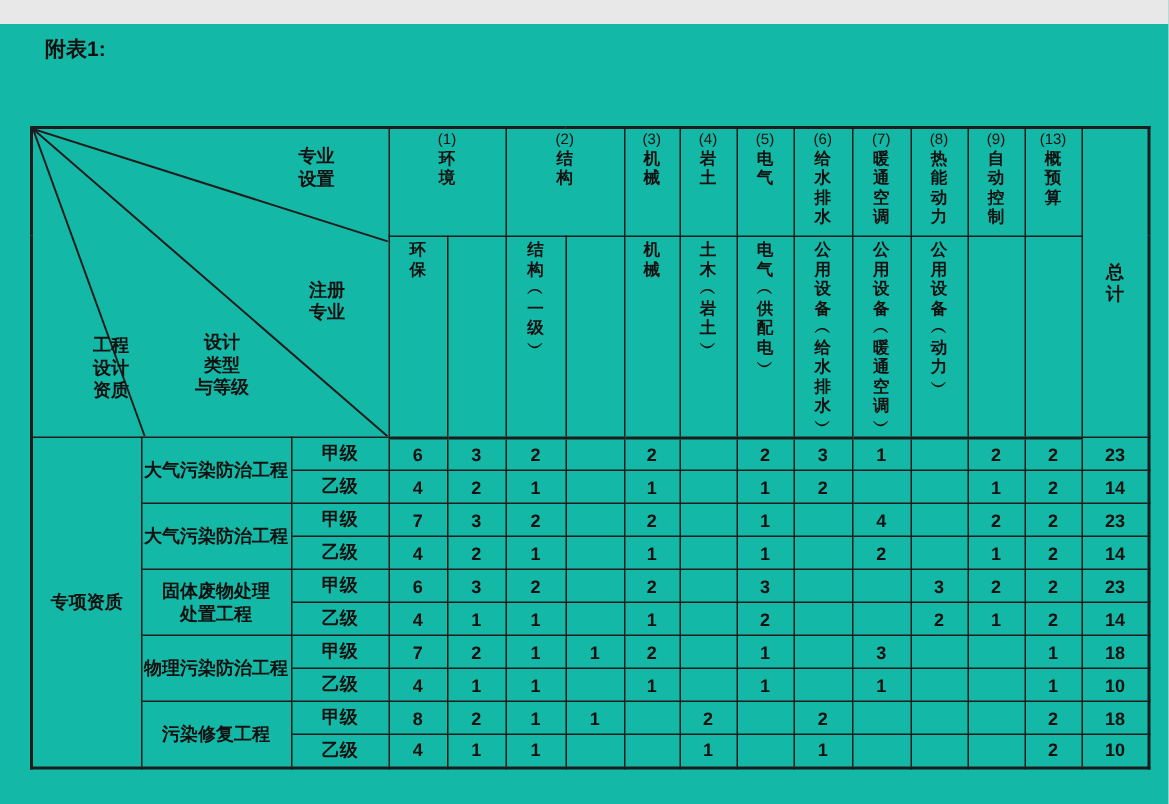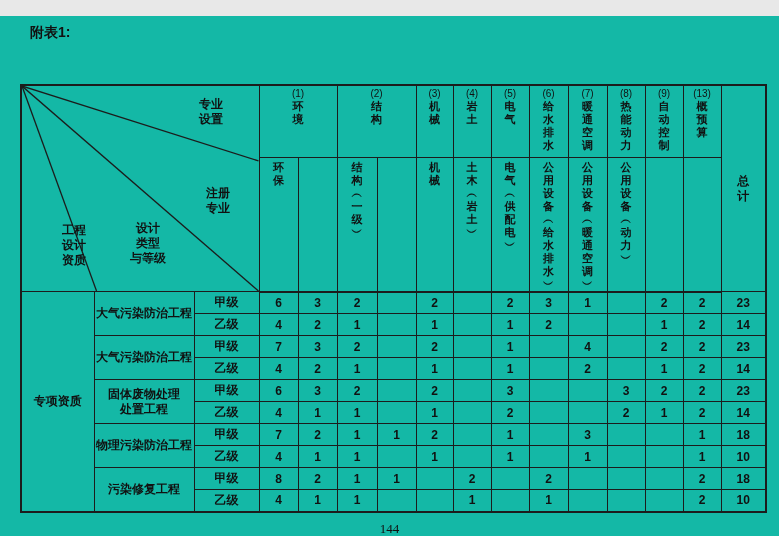--- a/index.html
+++ b/index.html
@@ -433,14 +433,13 @@
       <td class="dc">1</td>
       <td class="dc"></td>
       <td class="dc"></td>
       <td class="dc"></td>
       <td class="dc">2</td>
       <td class="dc">10</td>
     </tr>
   </tbody>
     </table>
 
-  <div class="pagenum">144</div>
 </div>
 
 </body></html>

